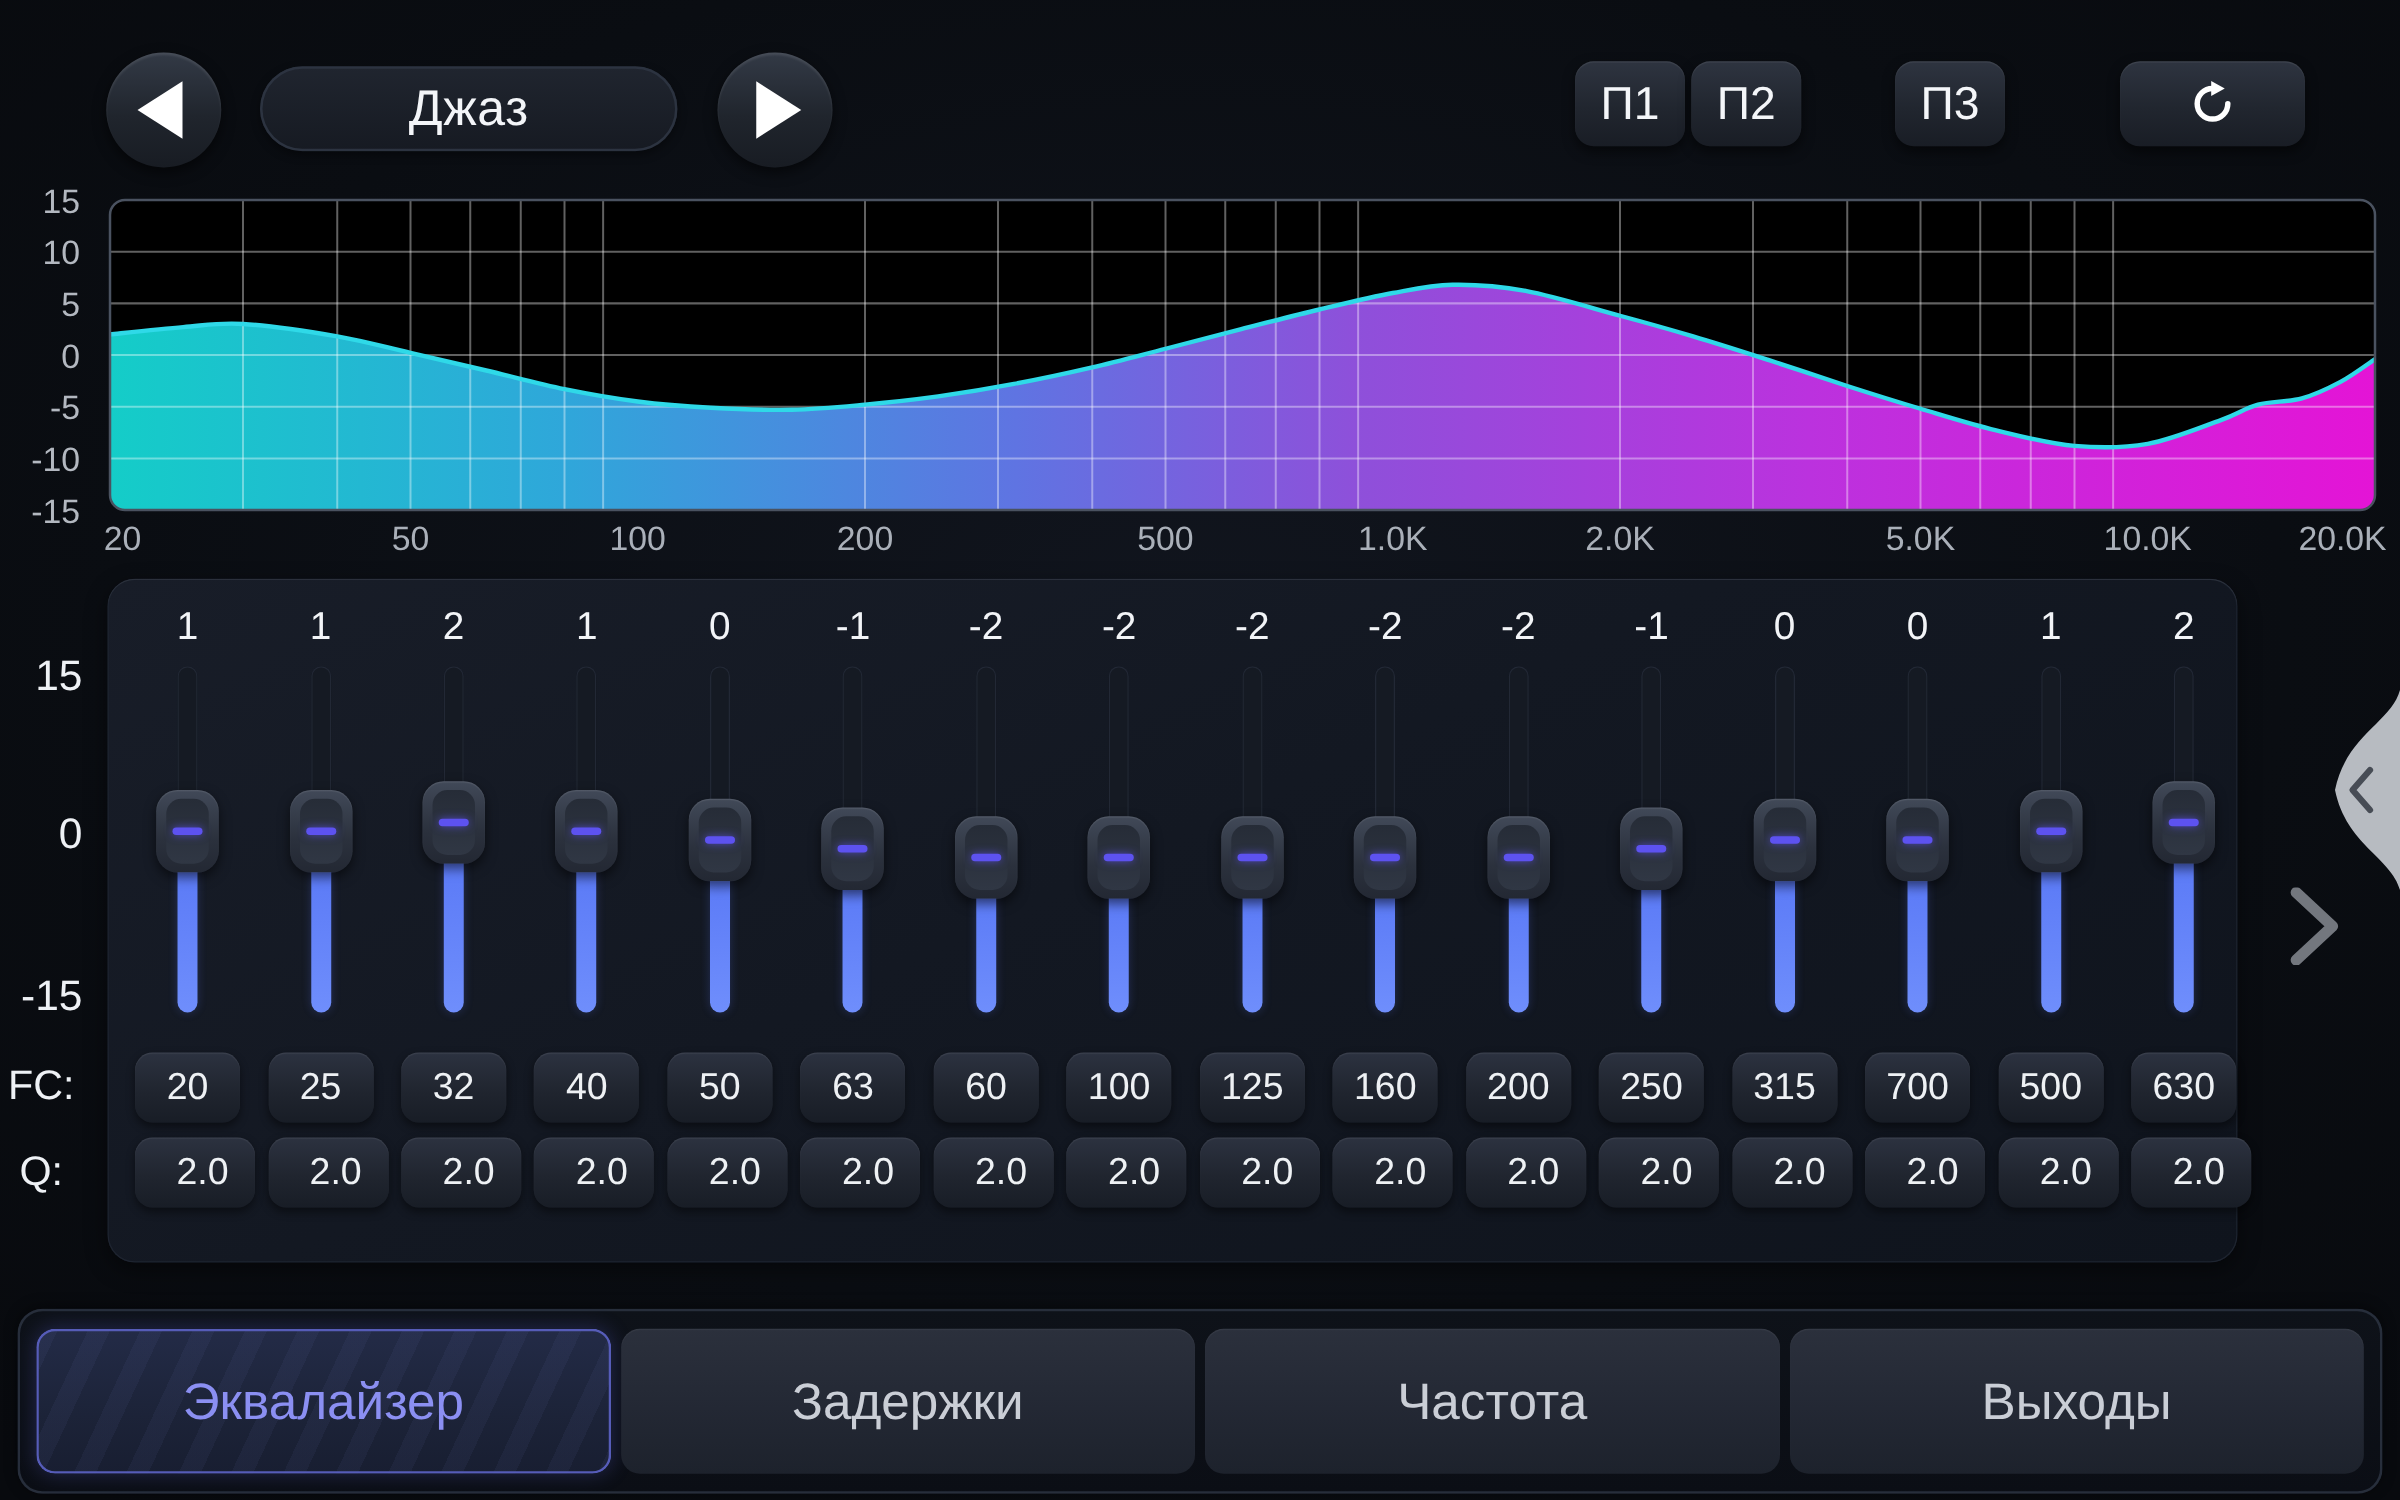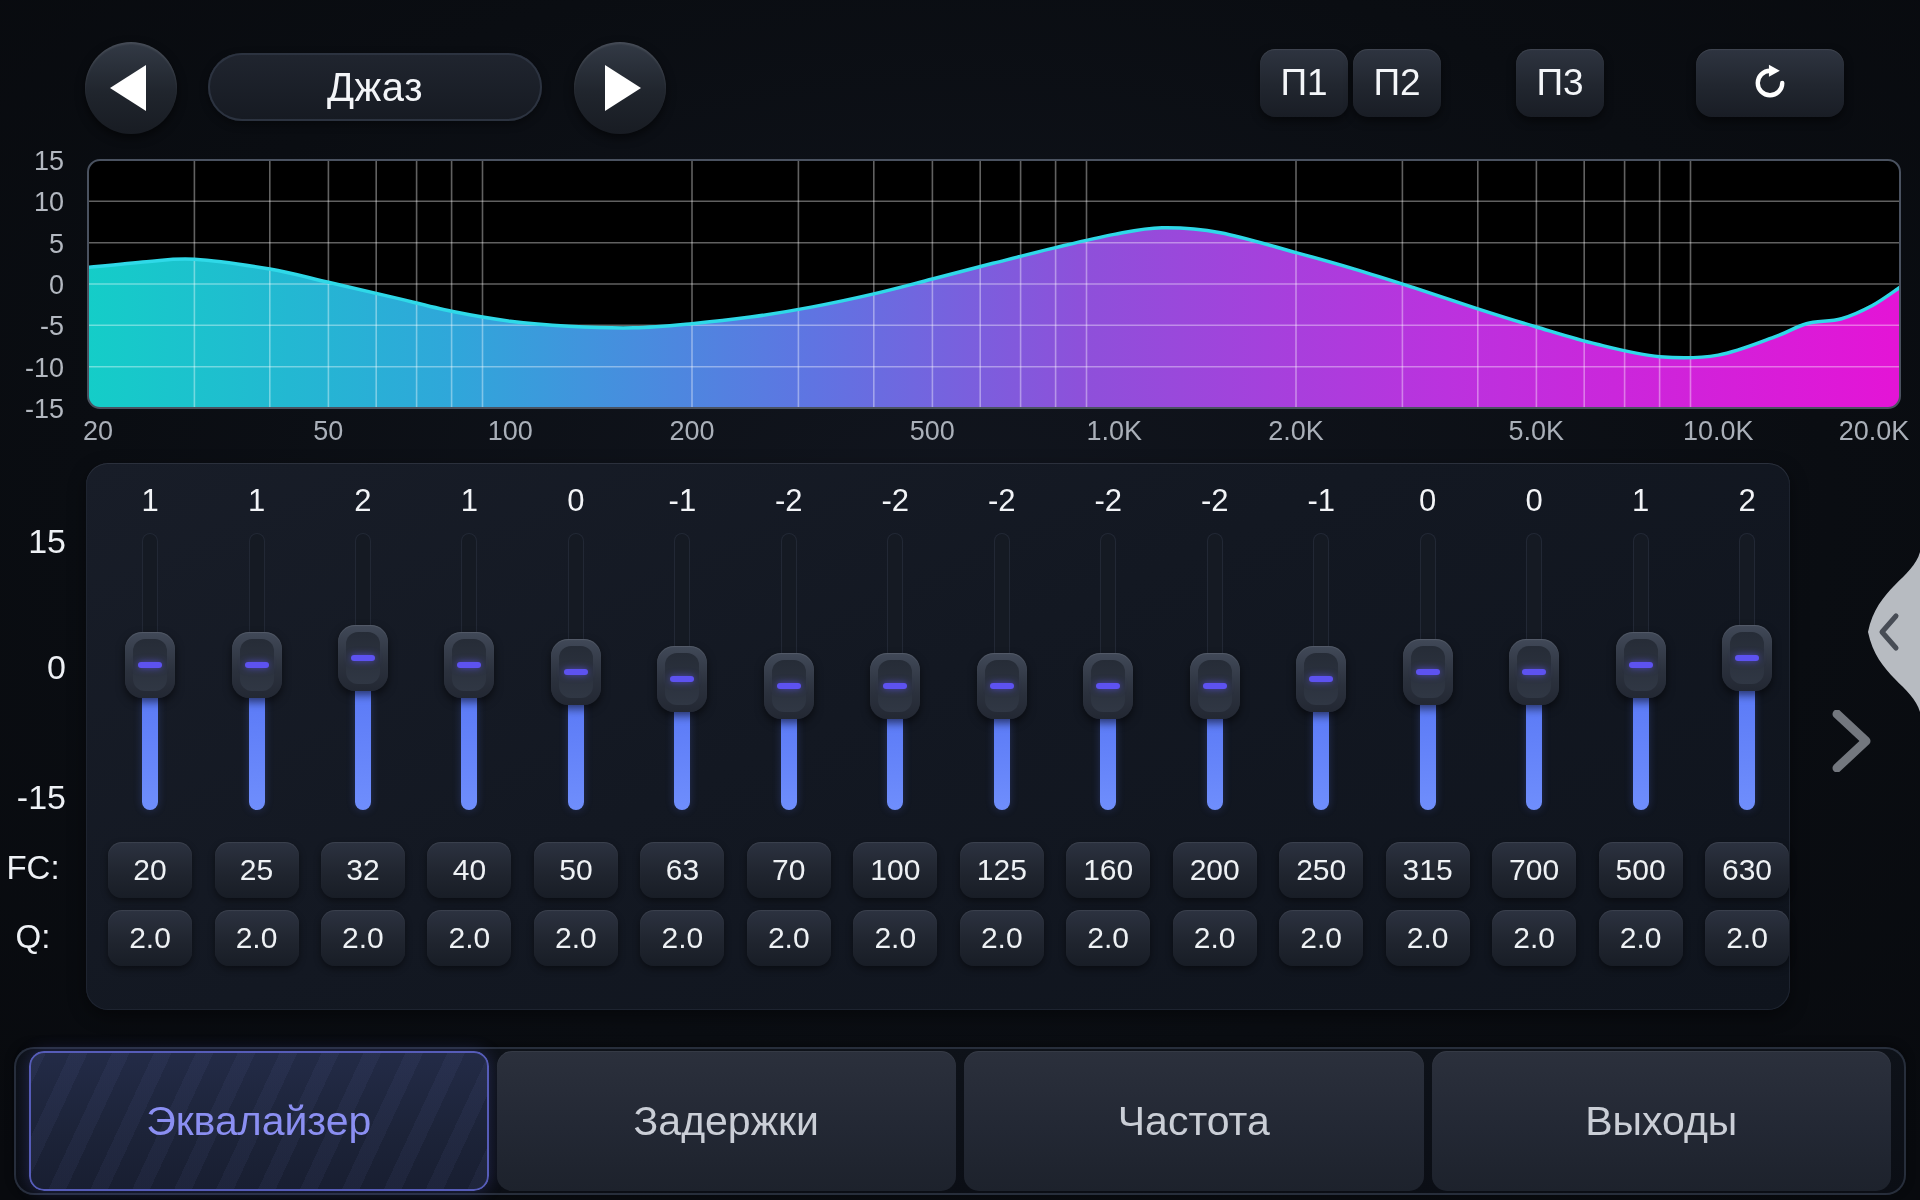--- a/index.html
+++ b/index.html
@@ -63,33 +63,33 @@
   .handle::before{content:"";position:absolute;left:8px;right:8px;top:7px;bottom:7px;border-radius:12px;
     background:linear-gradient(180deg,#262c37,#303744);}
   .handle::after{content:"";position:absolute;left:13px;top:30px;width:24px;height:6px;border-radius:3px;
     background:#5d52f0;box-shadow:0 0 7px rgba(96,84,245,.7);}
   .fcq-btn{position:absolute;left:11px;width:84px;height:56px;border-radius:14px;
     background:linear-gradient(180deg,#2c3240 0%,#20252f 55%,#181d26 100%);
     box-shadow:0 3px 7px rgba(0,0,0,.45), inset 0 1px 1px rgba(255,255,255,.08);
     display:flex;align-items:center;justify-content:center;
     color:#eef1f4;font-size:30px;cursor:pointer;}
   .fc-btn{top:379px;}
-  .q-btn{top:447px;}
+  .q-btn{top:447px;padding-left:12px;}
   
   .expand-chevron{left:1832px;top:710px;cursor:pointer;}
   .drawer-handle{left:1853px;top:552px;cursor:pointer;}
   
   .tabbar{
     left:14px;top:1047px;width:1892px;height:148px;border-radius:20px;
     background:linear-gradient(180deg,#0e1219,#0b0e15);
     box-shadow:inset 0 0 0 2px #272e3b, 0 -2px 10px rgba(0,0,0,.4);
     display:flex;align-items:center;gap:8px;padding:0 15px;box-sizing:border-box;
   }
   .tab{
-    flex:1;height:140px;border-radius:15px;
+    flex:1;height:116px;border-radius:15px;
     display:flex;align-items:center;justify-content:center;
     font-size:41px;color:#caced6;cursor:pointer;
     background:linear-gradient(180deg,#2b303c 0%,#232834 55%,#1d222c 100%);
     box-shadow:inset 0 1px 1px rgba(255,255,255,.06);
   }
   .tab.active{
     color:#8b8ff2;
     background:
       repeating-linear-gradient(115deg, rgba(130,140,220,.06) 0 16px, rgba(0,0,0,0) 16px 38px),
       linear-gradient(180deg,#232b47 0%,#1c2338 60%,#181e31 100%);
@@ -253,21 +253,21 @@
         <div class="track-fill" style="top: 240px; height: 107px;"></div>
         <div class="handle" style="top: 183px;"></div>
         <div class="fcq-btn fc-btn">63</div>
         <div class="fcq-btn q-btn">2.0</div>
       </div>
       <div class="band" style="left: 649.8px;">
         <div class="band-gain">-2</div>
         <div class="track"></div>
         <div class="track-fill" style="top: 247px; height: 100px;"></div>
         <div class="handle" style="top: 190px;"></div>
-        <div class="fcq-btn fc-btn">70</div>
+        <div class="fcq-btn fc-btn">60</div>
         <div class="fcq-btn q-btn">2.0</div>
       </div>
       <div class="band" style="left: 756.3px;">
         <div class="band-gain">-2</div>
         <div class="track"></div>
         <div class="track-fill" style="top: 247px; height: 100px;"></div>
         <div class="handle" style="top: 190px;"></div>
         <div class="fcq-btn fc-btn">100</div>
         <div class="fcq-btn q-btn">2.0</div>
       </div>

